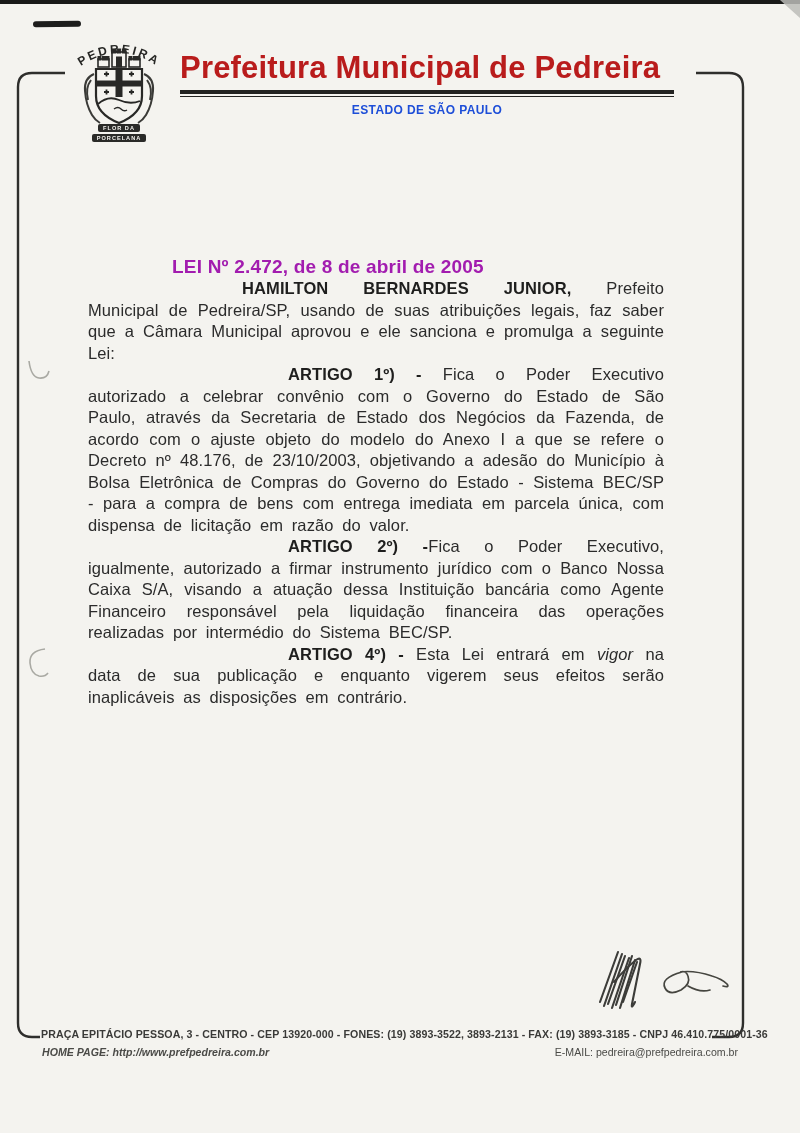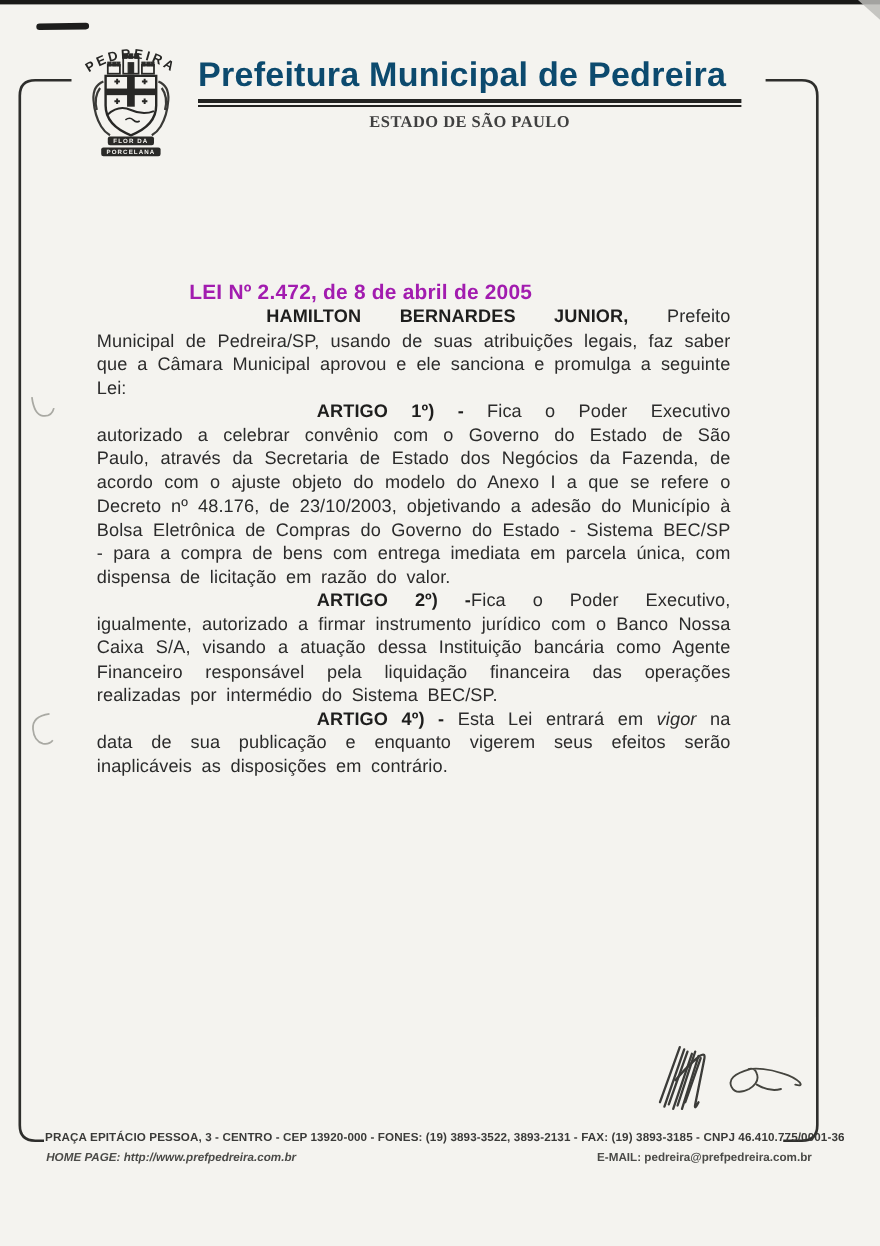--- a/index.html
+++ b/index.html
@@ -11,28 +11,28 @@
     font-family:"Liberation Sans","DejaVu Sans",sans-serif;
     color:#2b2b2b;
   }
   
   .scan-topbar{position:absolute;left:0;top:0;width:800px;height:4px;background:#191918;}
   .scan-dash{position:absolute;left:33px;top:21px;width:48px;height:6px;background:#1d1d1c;border-radius:3px;transform:rotate(-.8deg);}
   
   .crest{position:absolute;left:58px;top:32px;}
   .head-title{
     position:absolute;left:180px;top:50px;width:496px;
-    font-size:31px;font-weight:bold;letter-spacing:.2px;color:#0c4a6e;
+    font-size:31px;font-weight:bold;letter-spacing:.2px;color:#b91c1c;
     white-space:nowrap;
   }
   .title-rule{position:absolute;left:180px;top:90px;width:494px;height:8px;
     background:linear-gradient(#232322 0 4px,transparent 4px 5.8px,#232322 5.8px 7.4px,transparent 7.4px);}
   .head-sub{
     position:absolute;left:180px;top:103px;width:494px;text-align:center;
-    font-size:15px;font-weight:bold;color:#404040;letter-spacing:.4px;font-family:Liberation Serif, serif;
+    font-size:12px;font-weight:bold;color:#1d4ed8;letter-spacing:.4px;
   }
   
   .content{position:absolute;left:88px;top:256px;width:576px;}
   .lei-title{font-size:19px;font-weight:bold;color:#a21caf;margin:0 0 0 84px;letter-spacing:.2px;}
   .ementa{
     width:322px;margin:24px 0 0 222px;
     font-style:italic;font-size:14.5px;line-height:16.5px;
     text-align:justify;text-indent:42px;word-spacing:3px;
   }
   p.body-par{
@@ -49,21 +49,21 @@
   .footer-line1{
     position:absolute;left:41px;top:1028px;width:572px;
     font-size:10.6px;font-weight:bold;color:#3a3a38;letter-spacing:.1px;white-space:nowrap;
   }
   .footer-line2-left{
     position:absolute;left:42px;top:1046px;
     font-size:10.6px;font-weight:bold;color:#4a4a47;white-space:nowrap;font-style:italic;
   }
   .footer-line2-right{
     position:absolute;right:62px;top:1046px;
-    font-size:10.6px;font-weight:bold;color:#4a4a47;white-space:nowrap;
+    font-size:10.6px;font-weight:normal;color:#4a4a47;white-space:nowrap;
   }
   .overlay{position:absolute;left:0;top:0;pointer-events:none;}
 </style>
 </head>
 <body>
 
 <div class="page">
 
   <div class="scan-topbar"></div>
   <div class="scan-dash"></div>

